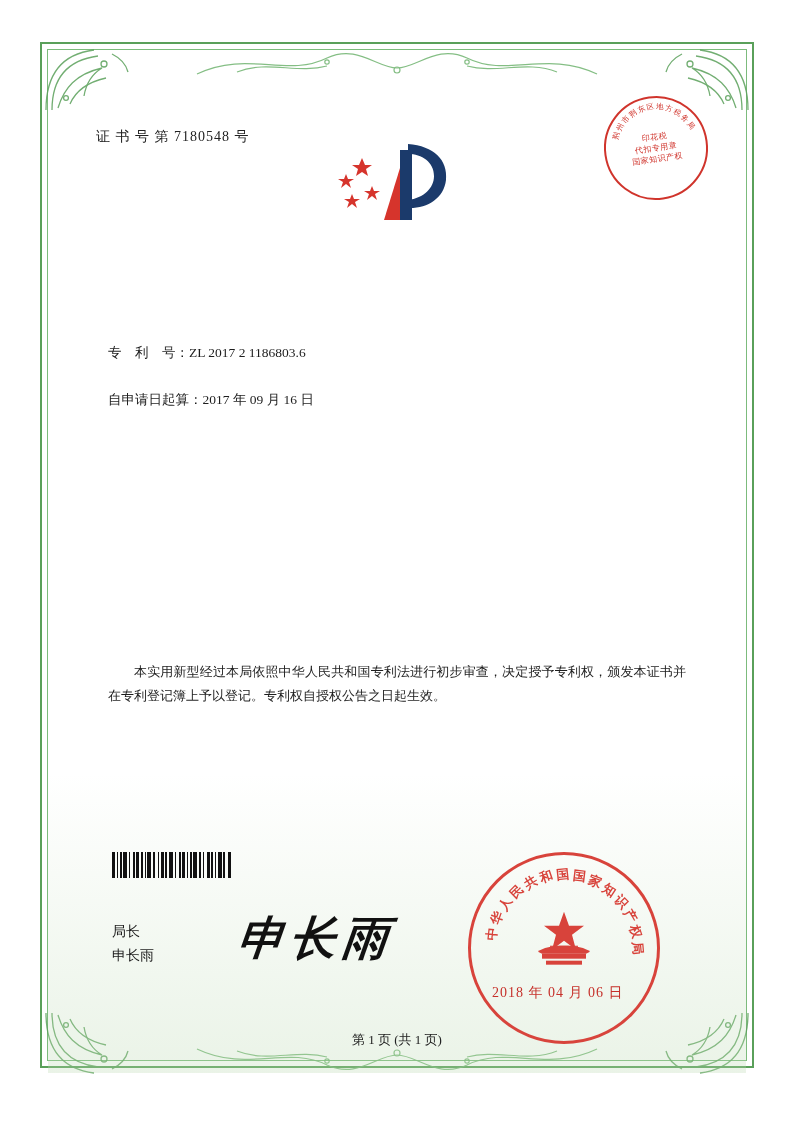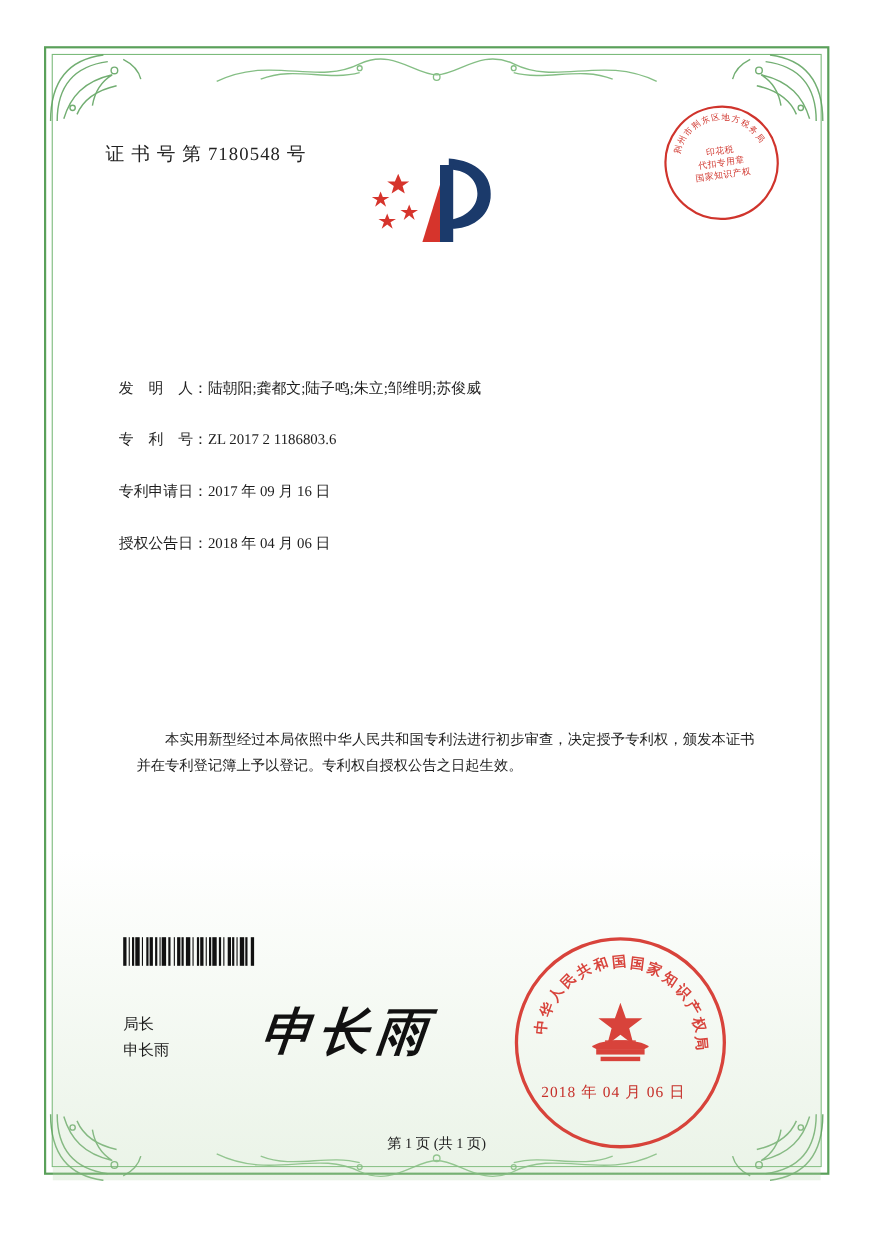--- a/index.html
+++ b/index.html
@@ -78,21 +78,21 @@
     height: 300px;
     background: linear-gradient(to top, rgba(186, 216, 176, .30), rgba(186,216,176,0));
     pointer-events: none;
   }
 
   
   .cert-no {
     position: absolute;
     left: 96px;
     top: 128px;
-    font-size: 17px;
+    font-size: 14px;
     letter-spacing: 1px;
     color: #222;
   }
 
   .logo {
     position: absolute;
     left: 330px;
     top: 128px;
     width: 140px;
     height: 100px;
@@ -172,21 +172,21 @@
     position: absolute;
     left: 108px;
     top: 660px;
     width: 578px;
     font-size: 13px;
     line-height: 24px;
     color: #1d1d1d;
     text-align: justify;
   }
   .body-text p {
-    margin: 0 0 2px 16px;
+    margin: 0 0 2px 0;
     text-indent: 2em;
   }
 
   
   .barcode {
     position: absolute;
     left: 112px;
     top: 852px;
     width: 190px;
     height: 26px;
@@ -367,30 +367,24 @@
     <div class="seal-inner">
       <div>印花税</div>
       <div>代扣专用章</div>
       <div>国家知识产权</div>
     </div>
   </div>
 
 
   <div class="fields">
     <div class="field-row">
-      <span class="field-label">发　明　人：</span><span class="field-value">陆朝阳;龚都文;陆子鸣;朱立;邹维明;苏俊威</span>
-    </div>
-    <div class="field-row">
       <span class="field-label">专　利　号：</span><span class="field-value">ZL 2017 2 1186803.6</span>
     </div>
     <div class="field-row">
-      <span class="field-label">专利申请日：</span><span class="field-value">2017 年 09 月 16 日</span>
-    </div>
-    <div class="field-row">
-      <span class="field-label">授权公告日：</span><span class="field-value">2018 年 04 月 06 日</span>
+      <span class="field-label">自申请日起算：</span><span class="field-value">2017 年 09 月 16 日</span>
     </div>
   </div>
 
   <div class="body-text">
     <p>本实用新型经过本局依照中华人民共和国专利法进行初步审查，决定授予专利权，颁发本证书并在专利登记簿上予以登记。专利权自授权公告之日起生效。</p>
   </div>
 
   <div class="barcode">
     <i style="width:3px"></i><i style="width:2px;background:transparent"></i><i style="width:1px"></i><i style="width:2px;background:transparent"></i><i style="width:2px"></i><i style="width:1px;background:transparent"></i><i style="width:4px"></i><i style="width:2px;background:transparent"></i><i style="width:1px"></i><i style="width:3px;background:transparent"></i><i style="width:2px"></i><i style="width:1px;background:transparent"></i><i style="width:3px"></i><i style="width:2px;background:transparent"></i><i style="width:2px"></i><i style="width:2px;background:transparent"></i><i style="width:1px"></i><i style="width:1px;background:transparent"></i><i style="width:4px"></i><i style="width:2px;background:transparent"></i><i style="width:2px"></i><i style="width:3px;background:transparent"></i><i style="width:1px"></i><i style="width:2px;background:transparent"></i><i style="width:3px"></i><i style="width:1px;background:transparent"></i><i style="width:2px"></i><i style="width:2px;background:transparent"></i><i style="width:4px"></i><i style="width:2px;background:transparent"></i><i style="width:1px"></i><i style="width:3px;background:transparent"></i><i style="width:2px"></i><i style="width:1px;background:transparent"></i><i style="width:3px"></i><i style="width:2px;background:transparent"></i><i style="width:1px"></i><i style="width:2px;background:transparent"></i><i style="width:2px"></i><i style="width:1px;background:transparent"></i><i style="width:4px"></i><i style="width:2px;background:transparent"></i><i style="width:2px"></i><i style="width:2px;background:transparent"></i><i style="width:1px"></i><i style="width:3px;background:transparent"></i><i style="width:3px"></i><i style="width:1px;background:transparent"></i><i style="width:2px"></i><i style="width:2px;background:transparent"></i><i style="width:1px"></i><i style="width:2px;background:transparent"></i><i style="width:4px"></i><i style="width:1px;background:transparent"></i><i style="width:2px"></i><i style="width:3px;background:transparent"></i><i style="width:3px"></i>
   </div>

